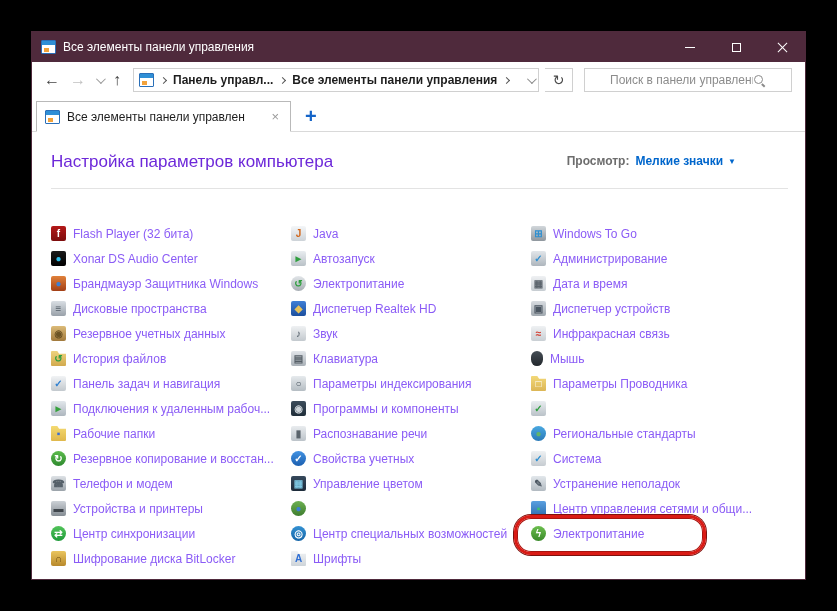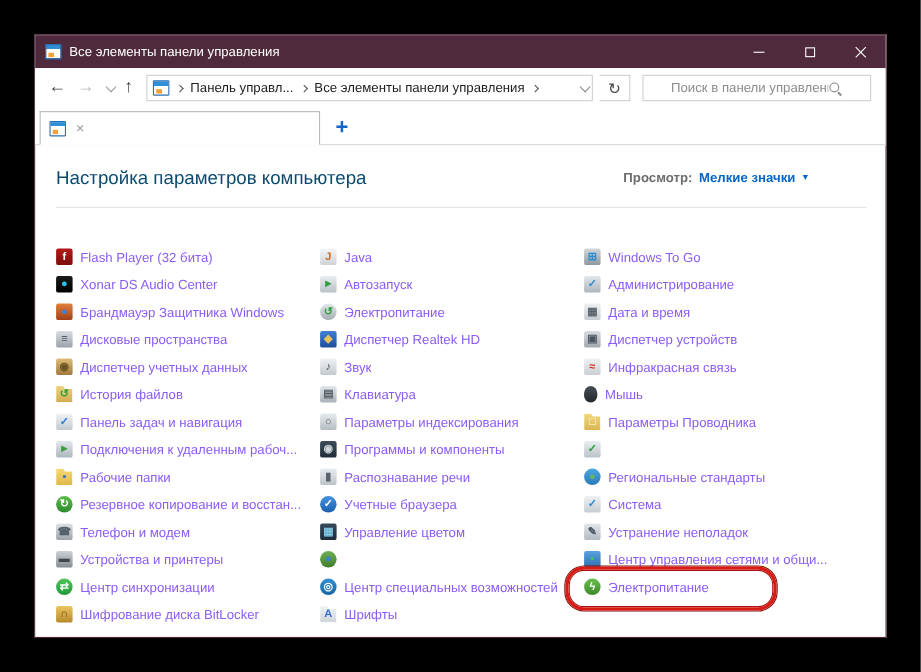--- a/index.html
+++ b/index.html
@@ -44,21 +44,21 @@
   }
   .nav-arrows { display:flex; align-items:center; gap:10px; margin-right:6px; }
   .nav-arrow { font-size:16px; line-height:1; color:#444; }
   .nav-arrow.disabled { color:#c0c0c0; }
   .chev-down {
     width:7px; height:7px; border-right:1.5px solid #999; border-bottom:1.5px solid #999;
     transform:rotate(45deg) translateY(-2px); display:block;
   }
   .addressbar {
     flex:1; height:24px; border:1px solid #d0d0d0; display:flex; align-items:center;
-    padding:0 4px 0 5px; gap:4px; background:#fff;
+    padding:0 4px 0 5px; gap:4px; background:#fff;font-weight:bold;
   }
   .crumb { font-size:12px; color:#1d1d1d; white-space:nowrap; }
   .crumb-sep {
     width:5px; height:5px; border-right:1.2px solid #555; border-bottom:1.2px solid #555;
     transform:rotate(-45deg); display:block; margin:0 3px;
   }
   .addr-caret {
     margin-left:auto; width:7px; height:7px; border-right:1.5px solid #888;
     border-bottom:1.5px solid #888; transform:rotate(45deg) translateY(-2px); display:block;
   }
@@ -96,21 +96,21 @@
     gap:7px; padding:0 9px 0 8px; background:#fff;
     border:1px solid #b9b9b9; border-bottom:1px solid #fff; min-width:255px;
   }
   .tab-label { font-size:12px; color:#1d1d1d; white-space:nowrap; flex:1; }
   .tab-close { font-size:13px; color:#9a9a9a; padding:0 2px; }
   .new-tab { font-size:20px; color:#1464c8; margin:0 0 5px 14px; line-height:1; font-weight:bold; }
 
   
   .content { padding:20px 17px 0 19px; }
   .page-header { display:flex; align-items:flex-start; justify-content:space-between; height:24px; }
-  .page-title { font-size:17px; color:#0c4a6e; font-weight:normal; white-space:nowrap; }
+  .page-title { font-size:17px; color:#6d28d9; font-weight:normal; white-space:nowrap; }
   .view-block { display:flex; align-items:center; gap:6px; padding-right:52px; margin-top:2px;font-weight:bold; }
   .view-label { font-size:12px; color:#6d6d6d; }
   .view-value { font-size:12px; color:#0066cc; display:flex; align-items:center; gap:5px; }
   .view-caret { font-size:8px; color:#0066cc; }
   .separator { height:1px; background:#e3e3e3; margin-top:12px; }
 
   .items-grid { display:flex; margin-top:32px; }
   .col { width:240px; }
   .col:last-child { width:auto; }
   .item { height:25px; display:flex; align-items:center; gap:7px; position:relative; cursor:default; }
@@ -172,20 +172,21 @@
     <div class="refresh-box">↻</div>
     <div class="searchbox">
       <input type="text" placeholder="Поиск в панели управления" style="">
       <span class="mag-icon"></span>
     </div>
   </div>
 
   <div class="tabbar">
     <div class="tab">
       <span class="cp-icon"></span>
+      <span class="tab-label">Все элементы панели управлен</span>
       <span class="tab-close">×</span>
     </div>
     <span class="new-tab">+</span>
   </div>
 
   <div class="content">
     <div class="page-header">
       <h1 class="page-title">Настройка параметров компьютера</h1>
       <div class="view-block">
         <span class="view-label">Просмотр:</span>
@@ -210,21 +211,21 @@
           <div class="item">
             <span class="icon square" style="background: linear-gradient(rgb(224, 129, 58), rgb(163, 63, 22)); color: rgb(59, 127, 212);">●</span>
             <span class="label">Брандмауэр Защитника Windows</span>
           </div>
           <div class="item">
             <span class="icon square" style="background: linear-gradient(rgb(217, 222, 227), rgb(153, 161, 169)); color: rgb(82, 92, 102);">≡</span>
             <span class="label">Дисковые пространства</span>
           </div>
           <div class="item">
             <span class="icon square" style="background: linear-gradient(rgb(220, 187, 120), rgb(161, 121, 60)); color: rgb(107, 82, 36);">◉</span>
-            <span class="label">Диспетчер учетных данных</span>
+            <span class="label">Резервное учетных данных</span>
           </div>
           <div class="item">
             <span class="icon folder" style="background: linear-gradient(rgb(237, 210, 126), rgb(210, 170, 78)); color: rgb(47, 158, 63);">↺</span>
             <span class="label">История файлов</span>
           </div>
           <div class="item">
             <span class="icon square" style="background: linear-gradient(rgb(241, 243, 245), rgb(195, 201, 206)); color: rgb(47, 127, 208);">✓</span>
             <span class="label">Панель задач и навигация</span>
           </div>
           <div class="item">
@@ -288,21 +289,21 @@
           <div class="item">
             <span class="icon square" style="background: linear-gradient(rgb(60, 76, 90), rgb(32, 46, 58)); color: rgb(207, 214, 219);">◉</span>
             <span class="label">Программы и компоненты</span>
           </div>
           <div class="item">
             <span class="icon square" style="background: linear-gradient(rgb(233, 236, 239), rgb(188, 195, 201)); color: rgb(90, 99, 107);">▮</span>
             <span class="label">Распознавание речи</span>
           </div>
           <div class="item">
             <span class="icon circle" style="background: linear-gradient(rgb(66, 146, 226), rgb(27, 95, 176)); color: rgb(255, 255, 255);">✓</span>
-            <span class="label">Учетные браузера</span>
+            <span class="label">Свойства учетных</span>
           </div>
           <div class="item">
             <span class="icon square" style="background: linear-gradient(rgb(54, 73, 92), rgb(29, 43, 58)); color: rgb(126, 200, 227);">▦</span>
             <span class="label">Управление цветом</span>
           </div>
           <div class="item">
             <span class="icon circle" style="background: linear-gradient(rgb(108, 176, 82), rgb(63, 125, 47)); color: rgb(59, 127, 212);">●</span>
           </div>
           <div class="item">
             <span class="icon circle" style="background: linear-gradient(rgb(51, 145, 210), rgb(21, 101, 168)); color: rgb(255, 255, 255);">◎</span>

